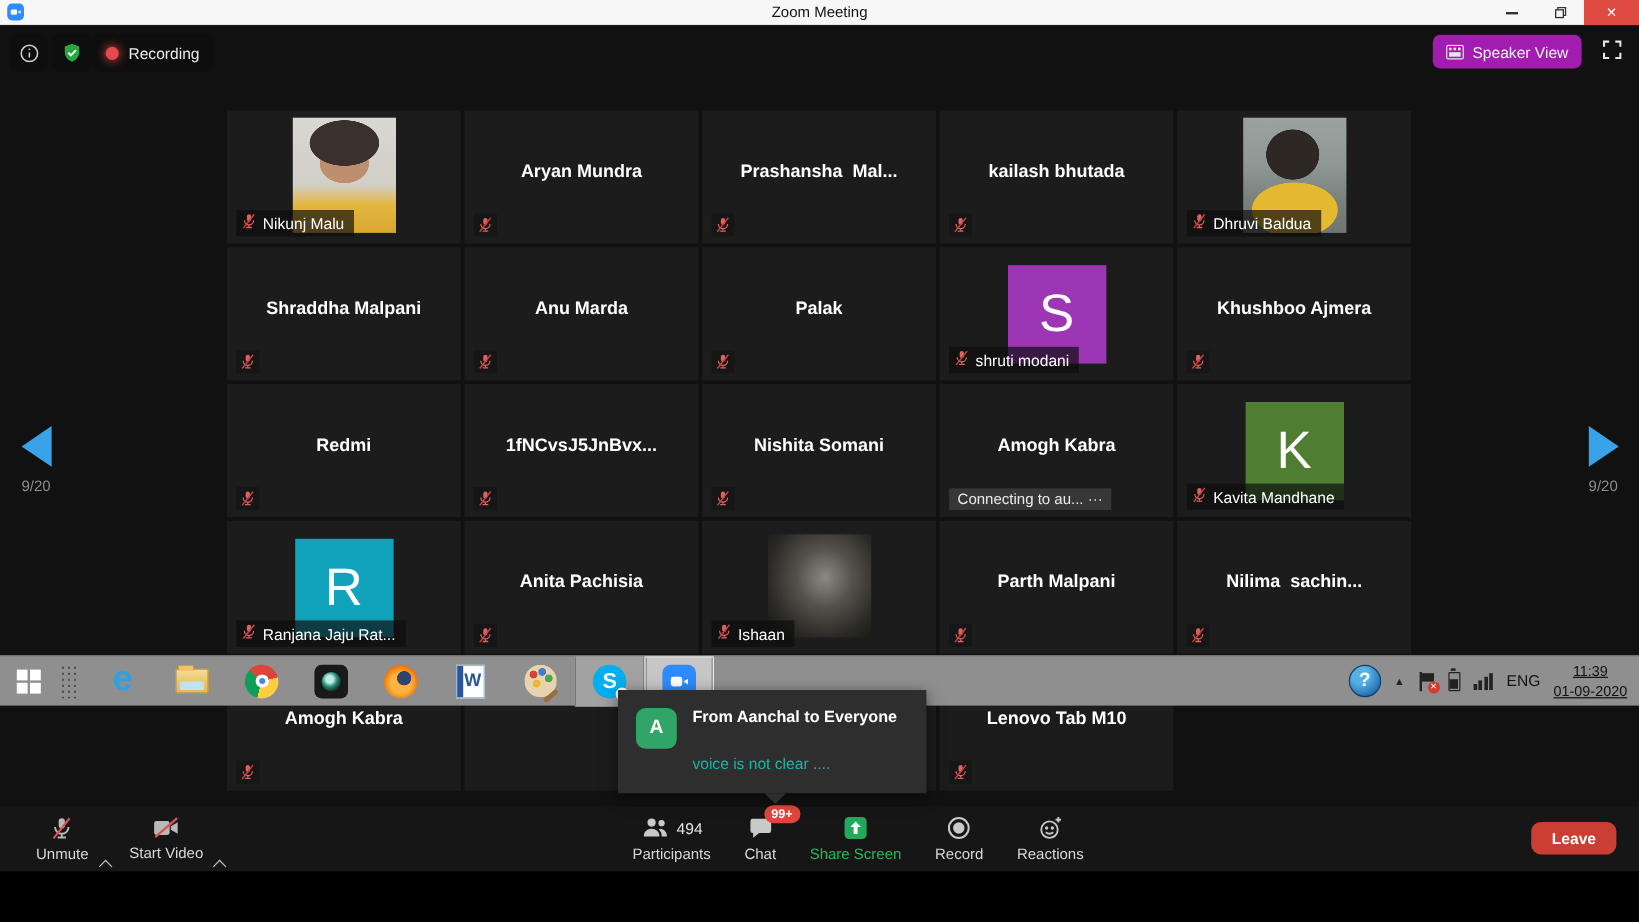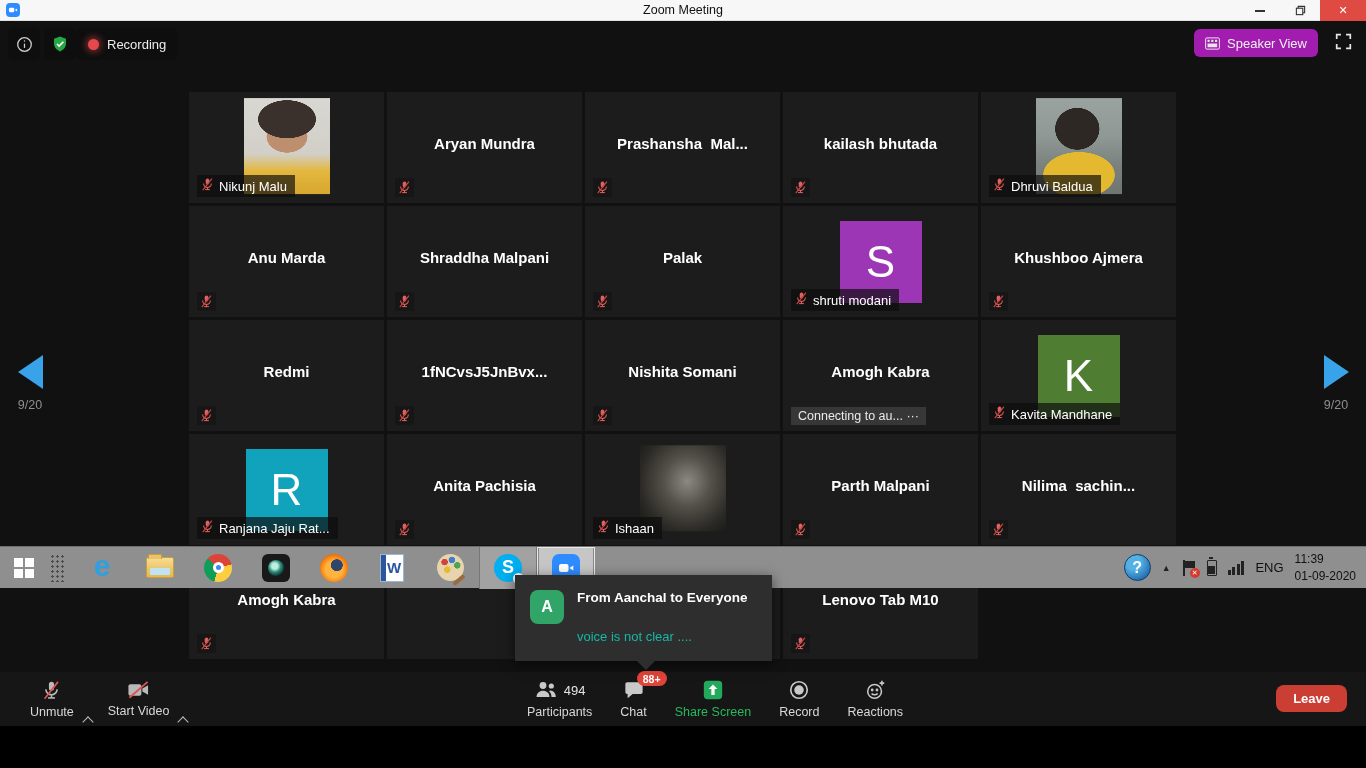--- a/index.html
+++ b/index.html
@@ -154,21 +154,21 @@
   .ic-flag .pole { position:absolute; left:1px; top:0; width:2px; height:16px; background:#222; }
   .ic-flag .cloth { position:absolute; left:3px; top:1px; width:10px; height:7px; background:#222; }
   .ic-flag .err { position:absolute; right:-4px; bottom:-2px; width:10px; height:10px; border-radius:50%;
     background:#d23b2e; color:#fff; font-size:7px; line-height:10px; text-align:center; }
   .ic-batt { position:relative; width:10px; height:16px; border:1.6px solid #222; border-radius:1px; }
   .ic-batt::before { content:""; position:absolute; top:-4px; left:1.6px; width:4px; height:2.4px; background:#222; }
   .ic-batt::after { content:""; position:absolute; left:0.6px; right:0.6px; bottom:0.6px; height:8px; background:#222; }
   .ic-signal { display:flex; align-items:flex-end; gap:1.6px; height:15px; }
   .ic-signal span { width:3px; background:#222; }
   .tray-lang { font-size:13px; }
-  .tray-clock { font-size:12px; text-align:left; line-height:1.35; }
+  .tray-clock { font-size:12px; text-align:center; line-height:1.35;text-decoration:underline; }
 </style>
 </head>
 <body>
 
 <div class="screen">
 
   <div class="titlebar">
     <span class="zoom-app-ic">
       <svg width="10" height="10" viewBox="0 0 16 16">
           <rect x="1.5" y="4.5" width="8.5" height="7" rx="1.8" fill="#fff"></rect>
@@ -294,35 +294,35 @@
                   <path d="M4.5 10.5a6.5 6.5 0 0 0 13 0" fill="none" stroke="#e0615f" stroke-width="1.8"></path>
                   <line x1="11" y1="17.3" x2="11" y2="20" stroke="#e0615f" stroke-width="1.8"></line>
                   <line x1="7" y1="20.6" x2="15" y2="20.6" stroke="#e0615f" stroke-width="1.8"></line>
                   <line x1="3" y1="21.5" x2="18.5" y2="2" stroke="#c94540" stroke-width="2"></line>
                 </svg></span>
               <span>Dhruvi Baldua</span>
             </span>
           </div>
         </div>
         <div class="tile">
+          <div class="cname">Shraddha Malpani</div>
+          <div class="foot">
+            <span class="miconly">
+              <svg width="13" height="15" viewBox="0 0 22 24">
+                <rect x="8" y="2" width="6" height="10" rx="3" fill="#e0615f"></rect>
+                <path d="M4.5 10.5a6.5 6.5 0 0 0 13 0" fill="none" stroke="#e0615f" stroke-width="1.8"></path>
+                <line x1="11" y1="17.3" x2="11" y2="20" stroke="#e0615f" stroke-width="1.8"></line>
+                <line x1="7" y1="20.6" x2="15" y2="20.6" stroke="#e0615f" stroke-width="1.8"></line>
+                <line x1="3" y1="21.5" x2="18.5" y2="2" stroke="#c94540" stroke-width="2"></line>
+              </svg>
+            </span>
+          </div>
+        </div>
+        <div class="tile">
           <div class="cname">Anu Marda</div>
-          <div class="foot">
-            <span class="miconly">
-              <svg width="13" height="15" viewBox="0 0 22 24">
-                <rect x="8" y="2" width="6" height="10" rx="3" fill="#e0615f"></rect>
-                <path d="M4.5 10.5a6.5 6.5 0 0 0 13 0" fill="none" stroke="#e0615f" stroke-width="1.8"></path>
-                <line x1="11" y1="17.3" x2="11" y2="20" stroke="#e0615f" stroke-width="1.8"></line>
-                <line x1="7" y1="20.6" x2="15" y2="20.6" stroke="#e0615f" stroke-width="1.8"></line>
-                <line x1="3" y1="21.5" x2="18.5" y2="2" stroke="#c94540" stroke-width="2"></line>
-              </svg>
-            </span>
-          </div>
-        </div>
-        <div class="tile">
-          <div class="cname">Shraddha Malpani</div>
           <div class="foot">
             <span class="miconly">
               <svg width="13" height="15" viewBox="0 0 22 24">
                 <rect x="8" y="2" width="6" height="10" rx="3" fill="#e0615f"></rect>
                 <path d="M4.5 10.5a6.5 6.5 0 0 0 13 0" fill="none" stroke="#e0615f" stroke-width="1.8"></path>
                 <line x1="11" y1="17.3" x2="11" y2="20" stroke="#e0615f" stroke-width="1.8"></line>
                 <line x1="7" y1="20.6" x2="15" y2="20.6" stroke="#e0615f" stroke-width="1.8"></line>
                 <line x1="3" y1="21.5" x2="18.5" y2="2" stroke="#c94540" stroke-width="2"></line>
               </svg>
             </span>
@@ -605,21 +605,21 @@
               </svg>
             <span class="count">494</span>
           </span>
           <span>Participants</span>
         </div>
         <div class="tbtn">
           <span class="icon-row">
             <svg width="22" height="20" viewBox="0 0 24 22" fill="#c9c9c9">
                 <path d="M2.5 4.5a2 2 0 0 1 2-2h15a2 2 0 0 1 2 2v9a2 2 0 0 1-2 2h-9l-5.5 4.5v-4.5h-.5a2 2 0 0 1-2-2z"></path>
               </svg>
-            <span class="badge">88+</span>
+            <span class="badge">99+</span>
           </span>
           <span>Chat</span>
         </div>
         <div class="tbtn share">
           <svg width="22" height="22" viewBox="0 0 24 24">
               <rect x="2" y="2" width="20" height="20" rx="4" fill="#23a95c"></rect>
               <path d="M12 6l4.8 5h-3v6.5h-3.6V11h-3z" fill="#fff"></path>
             </svg>
           <span class="share-label">Share Screen</span>
         </div>

